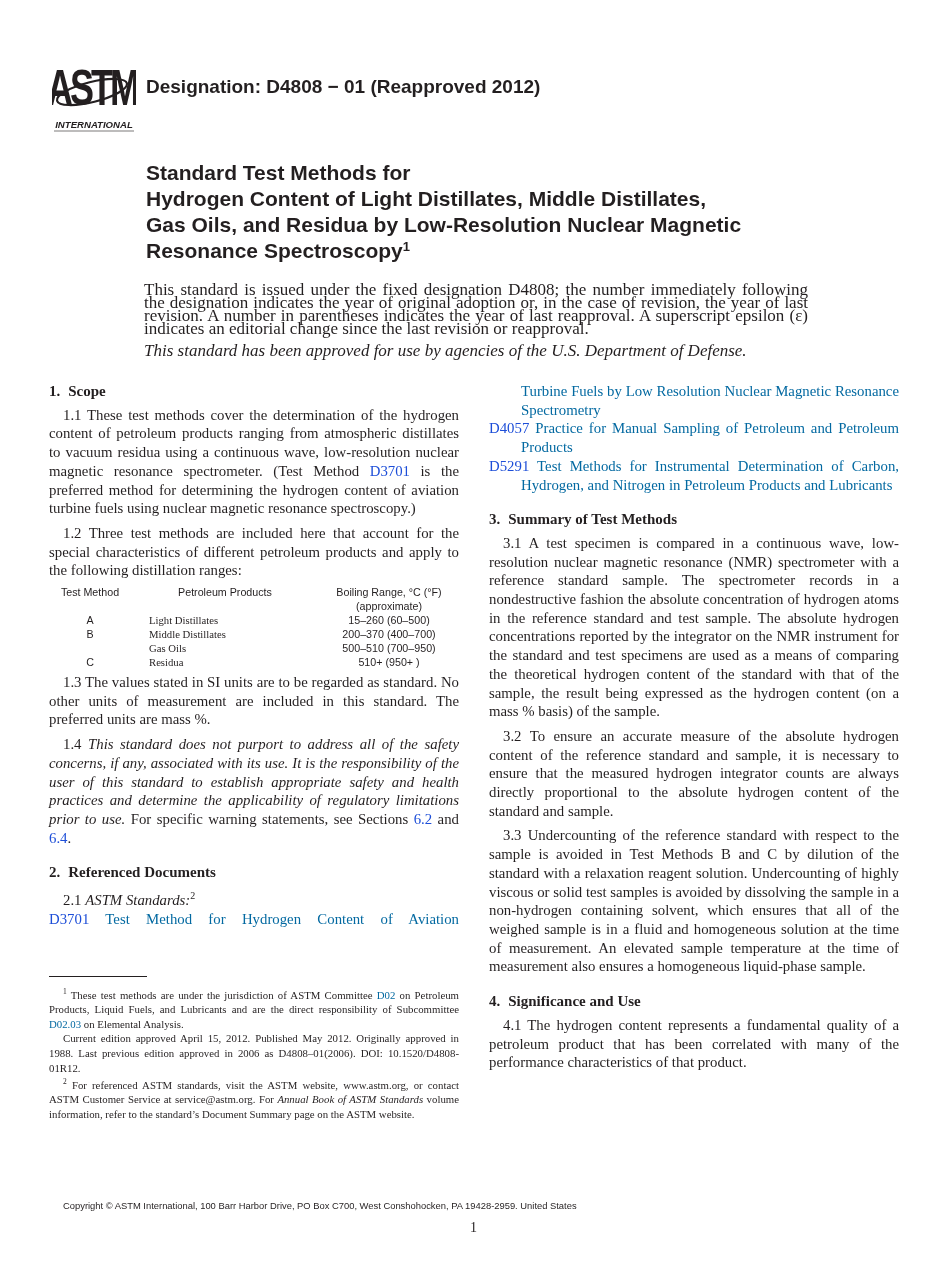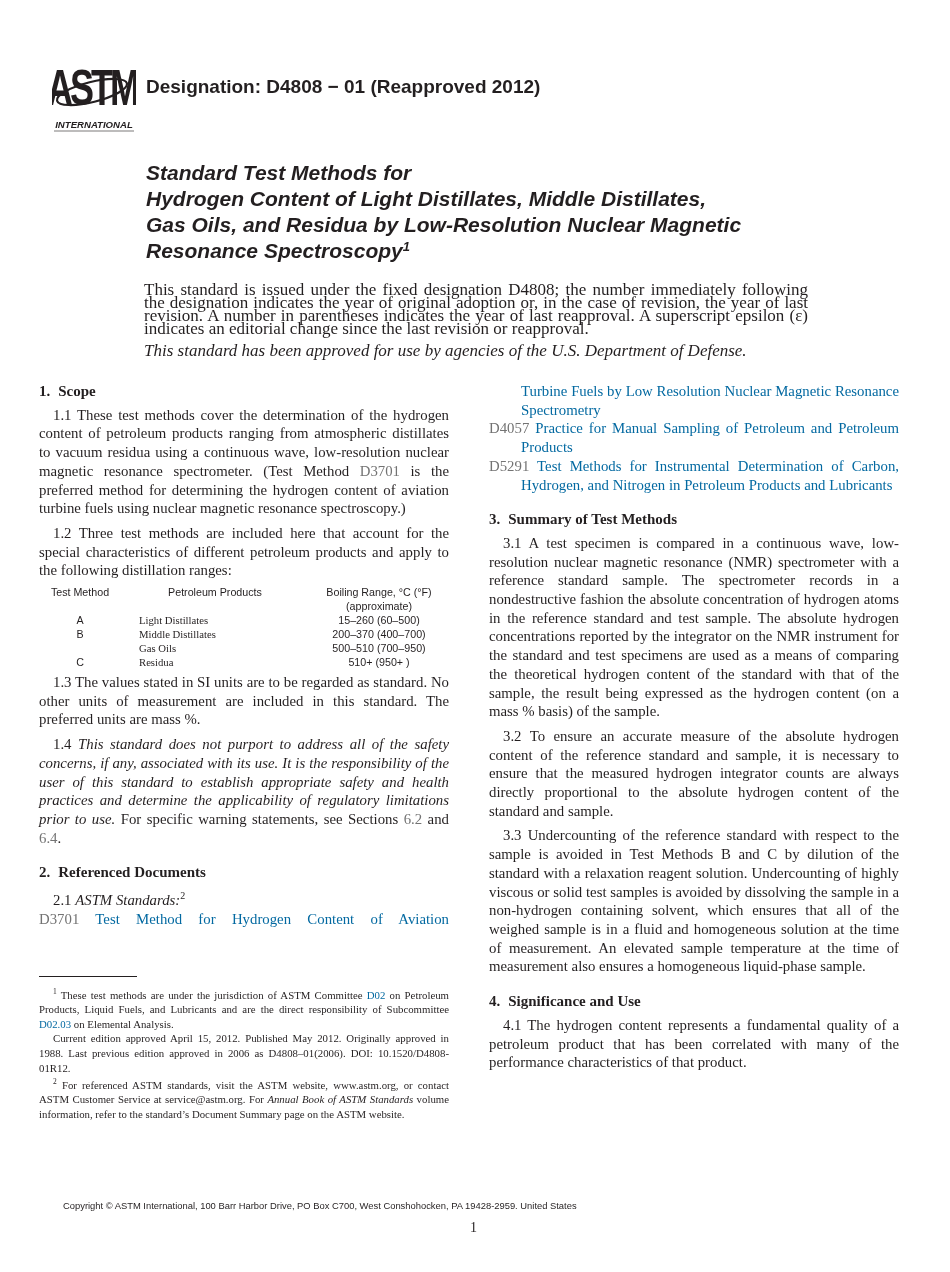--- a/index.html
+++ b/index.html
@@ -3,35 +3,35 @@
   <meta charset="utf-8">
   <style>
     html, body { margin: 0; padding: 0; background: #ffffff; }
     body { width: 950px; height: 1272px; position: relative; overflow: hidden; color: #231f20; }
     .serif { font-family: "Liberation Serif", "DejaVu Serif", serif; }
     .sans { font-family: "Liberation Sans", "DejaVu Sans", sans-serif; }
 
     .logo { position: absolute; left: 52px; top: 56px; width: 84px; height: 76px; }
     .designation { position: absolute; left: 146px; top: 76px; font-size: 19px; font-weight: bold; letter-spacing: 0; }
 
-    .title { position: absolute; left: 146px; top: 160px; width: 700px; font-size: 21px; font-weight: bold; line-height: 26px; font-style: italic; }
+    .title { position: absolute; left: 146px; top: 160px; width: 700px; font-size: 21px; font-weight: bold; line-height: 26px; }
     .title sup { font-size: 13px; vertical-align: top; position: relative; top: -4px; }
 
     .preamble { position: absolute; left: 144px; top: 283px; width: 664px; font-size: 17px; line-height: 13px; text-align: justify; }
     .preamble p { margin: 0; }
     .dod { margin-top: 9px !important; font-style: italic; }
 
     .col { position: absolute; top: 382px; width: 410px; font-size: 14.8px; line-height: 18.7px; }
-    .col-left { left: 39px; }
+    .col-left { left: 49px; }
     .col-right { left: 489px; }
     .col p { margin: 0; text-align: justify; }
     .indent { text-indent: 14px; }
     .h { font-weight: bold; font-size: 15px; margin: 0 0 5px 0 !important; }
     .h .num { margin-right: 8px; }
-    .red { color: #737373; }
+    .red { color: #1d4ed8; }
     .blue { color: #0369a1; }
 
     table.ranges { font-family: "Liberation Sans", "DejaVu Sans", sans-serif; font-size: 10.7px; line-height: 14px; border-collapse: collapse; margin: 5px 0 4px 0; width: 410px; }
     table.ranges td, table.ranges th { padding: 0; font-weight: normal; vertical-align: top; }
     .c1 { width: 82px; text-align: center; }
     .c2 { width: 170px; text-align: left; padding-left: 18px !important; font-family: Liberation Serif, serif; }
     .c2h { text-align: center; }
     .c3 { text-align: center; }
 
     .ref-entry { padding-left: 32px; text-indent: -32px; text-align: justify; }

